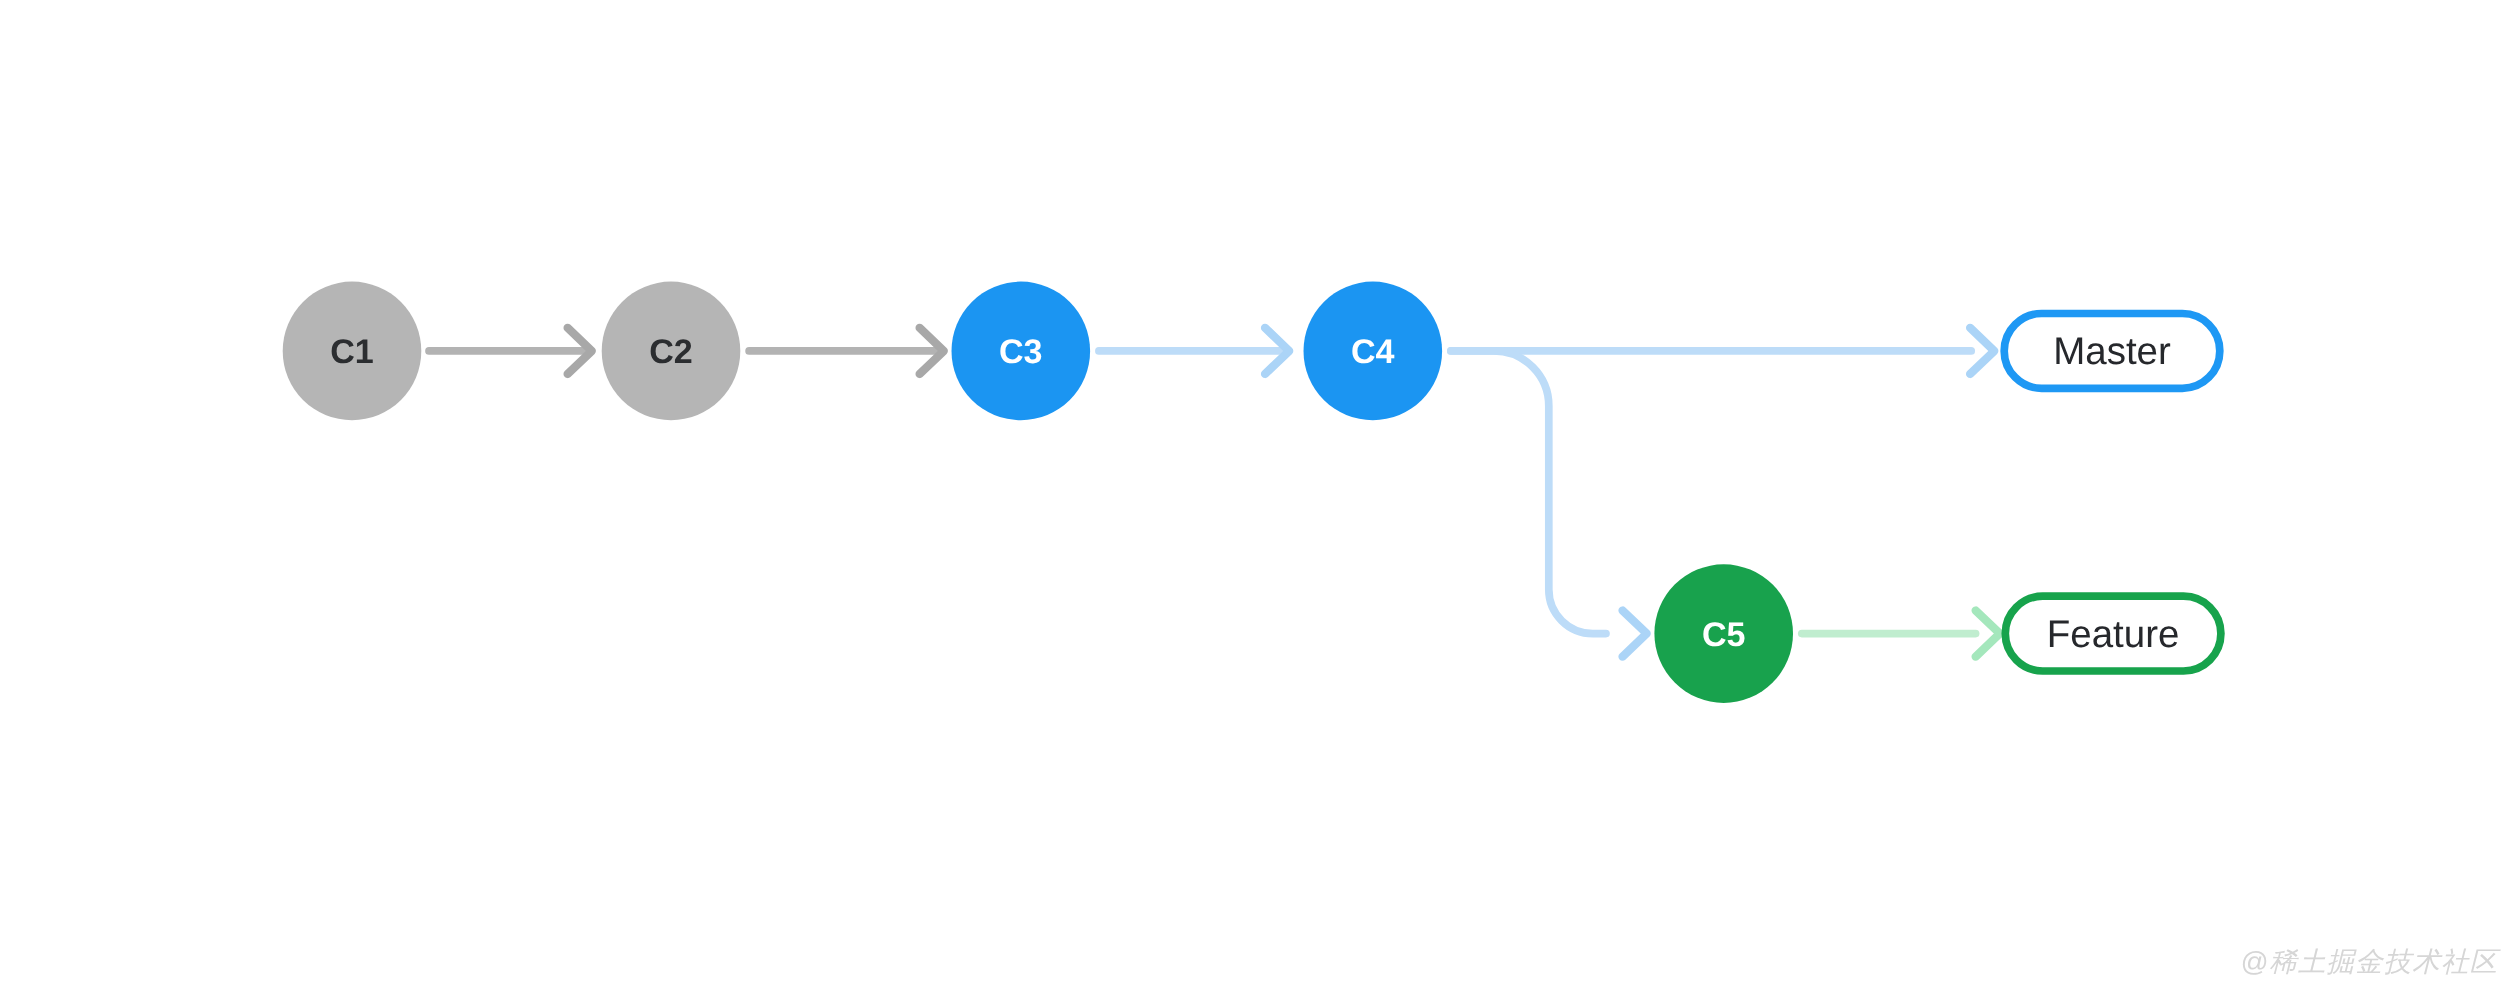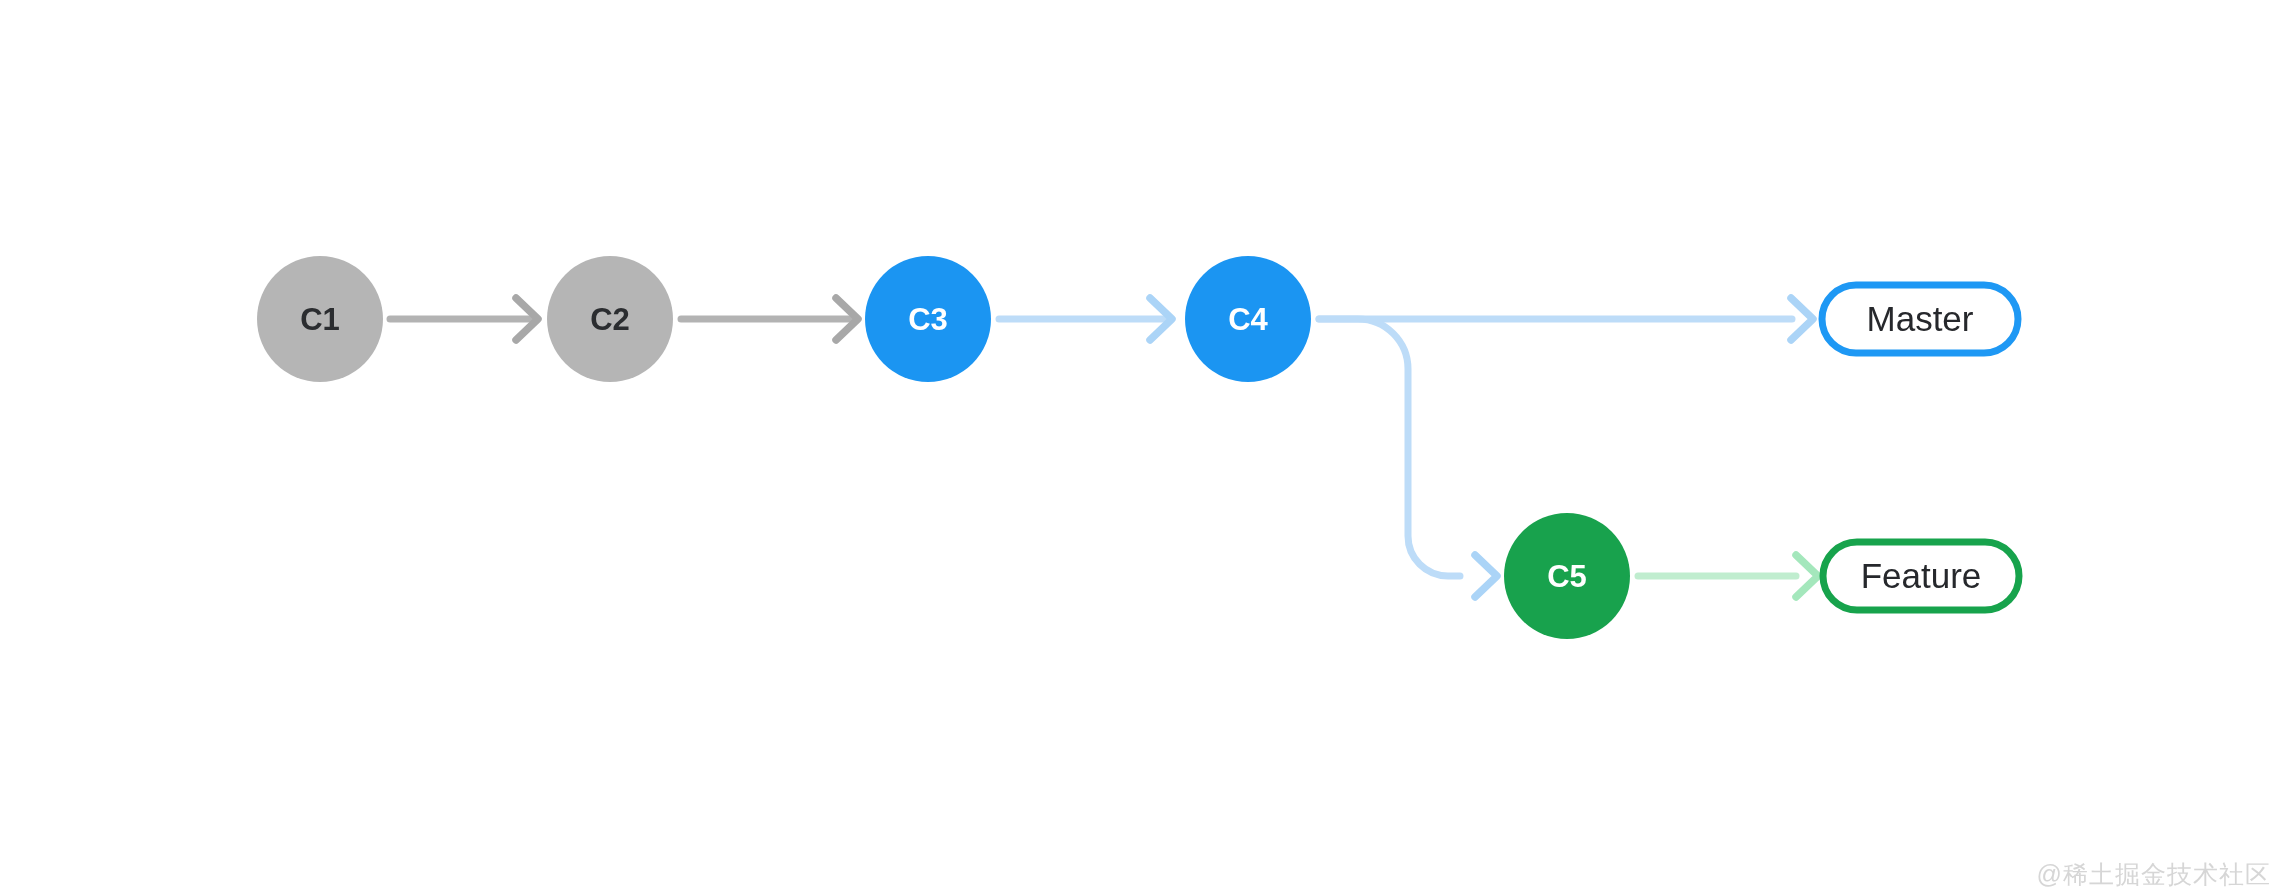--- a/index.html
+++ b/index.html
@@ -123,13 +123,13 @@
     </g>
 
     <g>
       <rect class="pill-rect" x="1823" y="542" width="196" height="68" rx="34" ry="34" fill="#ffffff" stroke="#17a34c"></rect>
       <text class="pill-label" x="1921" y="588" fill="#26282c">Feature</text>
     </g>
 
   </svg>
 </div>
 
-<div class="watermark" style="color: #d6d6d6;">@稀土掘金技术社区</div>
+<div class="watermark" style="color: #d6d6d6; font-style: italic;">@稀土掘金技术社区</div>
 
 </body></html>

